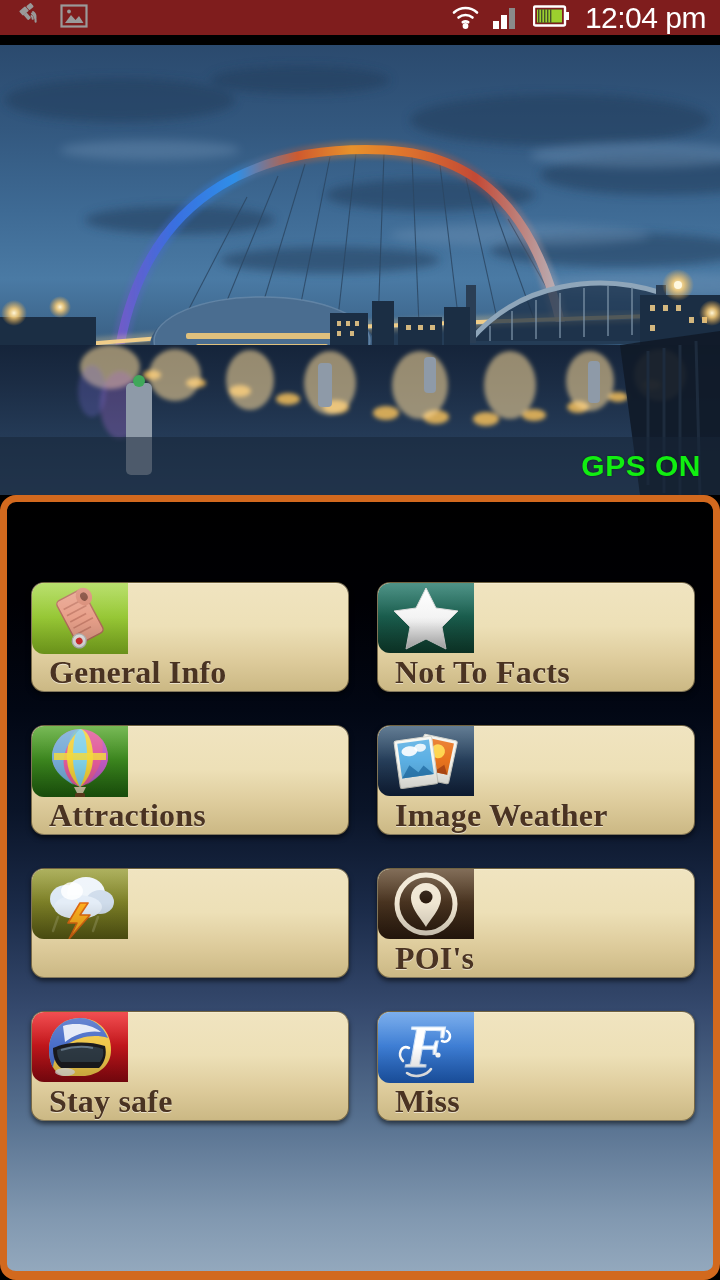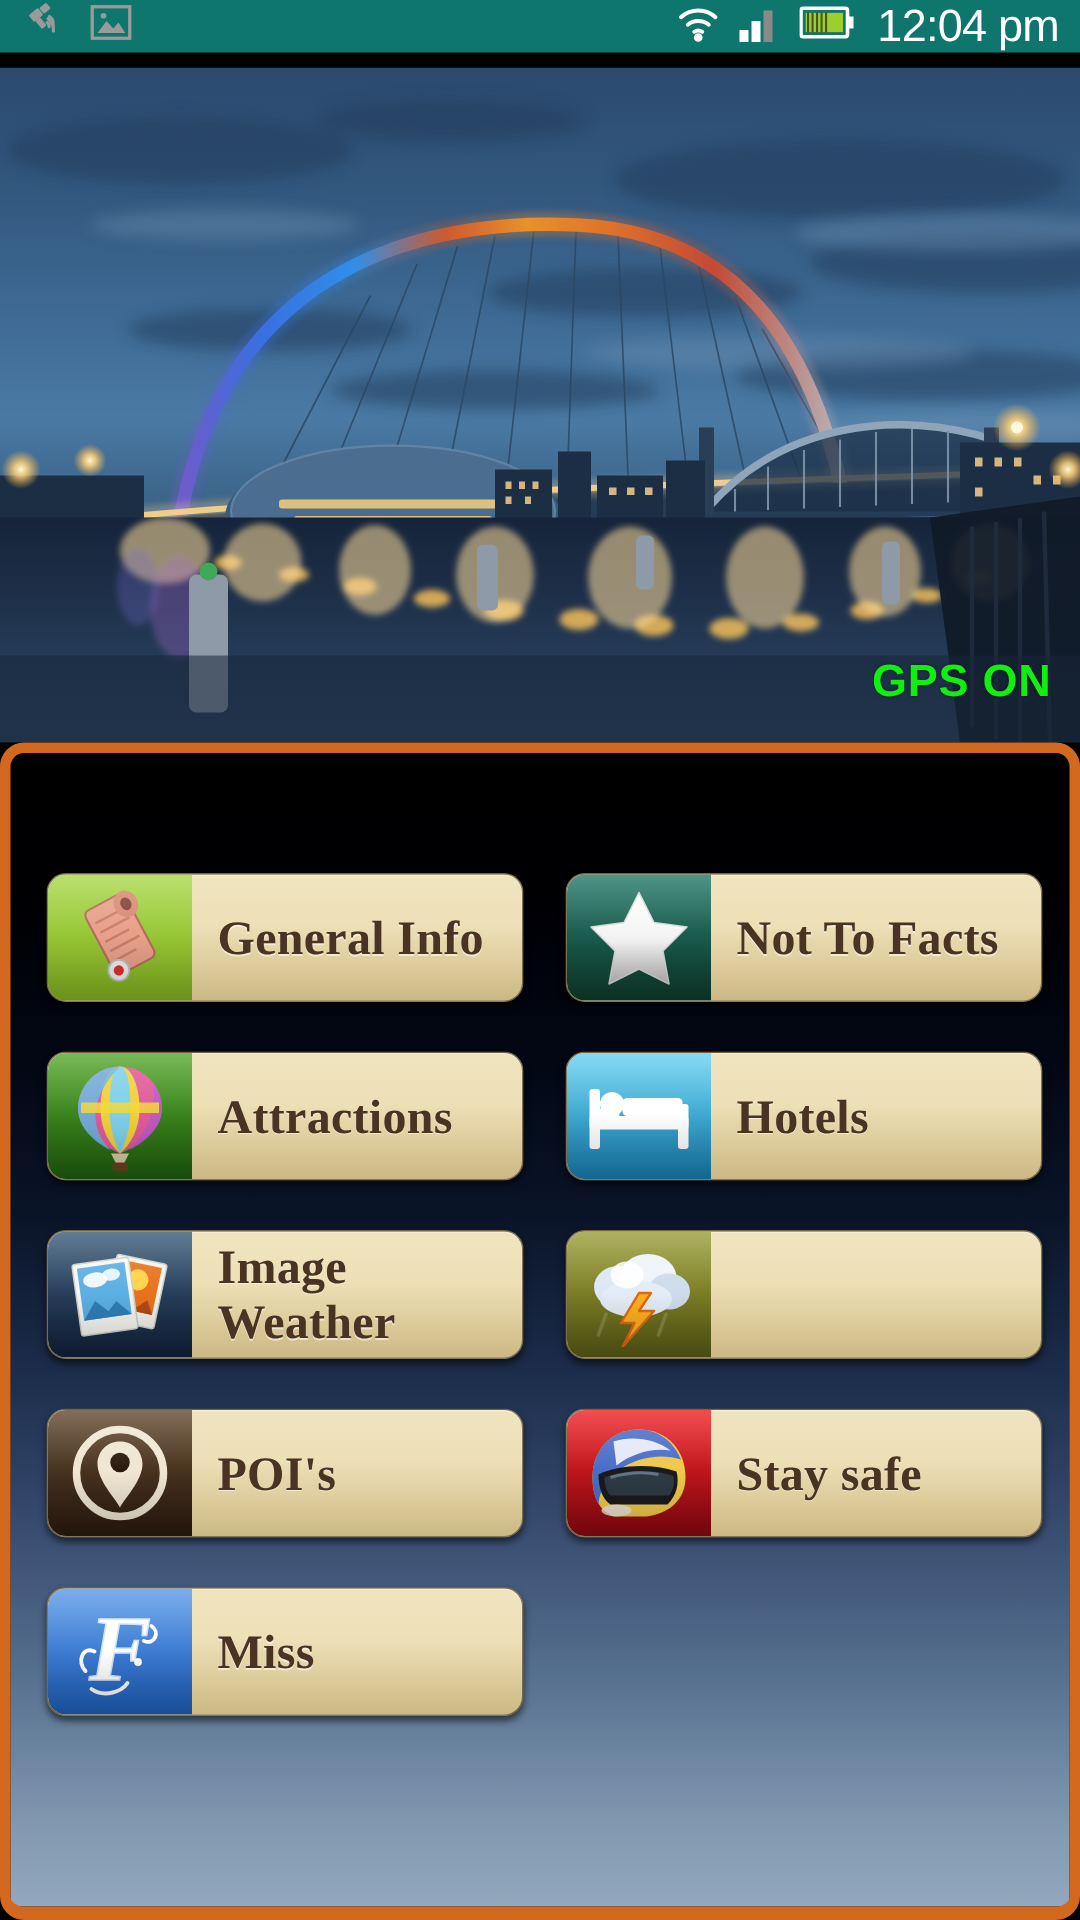--- a/index.html
+++ b/index.html
@@ -14,21 +14,21 @@
   #screen {
     position:relative;
     width:720px; height:1280px;
     background:#000;
   }
 
   
   .statusbar {
     position:absolute; top:0; left:0;
     width:720px; height:35px;
-    background:#0f766e;
+    background:#7f1d1d;
     display:flex; align-items:center;
   }
   .sb-left { display:flex; align-items:center; gap:14px; padding-left:16px; }
   .sb-right {
     margin-left:auto; display:flex; align-items:center;
     gap:11px; padding-right:14px;
   }
   .sb-clock {
     color:#fff; font-size:30px; font-weight:400;
     letter-spacing:-0.5px; line-height:1;
@@ -40,21 +40,21 @@
   .hero {
     position:absolute; top:45px; left:0;
     width:720px; height:450px;
     overflow:hidden;
     background:#0a1828;
   }
   .hero svg { display:block; width:720px; height:450px; }
 
   .gps-badge {
     position:absolute;
-    right:19px; bottom:23px;
+    right:19px; bottom:12px;
     color:#11ee11;
     font-size:30px;
     font-weight:bold;
     font-family:"Liberation Sans", sans-serif;
     letter-spacing:0.5px;
     text-shadow:0 0 2px rgba(0,0,0,.55);
   }
 
   
   .panel {
@@ -90,29 +90,30 @@
     width:664px;
     display:grid;
     grid-template-columns:318px 318px;
     column-gap:28px;
     row-gap:33px;
   }
 
   
   .mbtn {
     position:relative;
-    height:86px;
+    height:110px;
     display:flex;
     align-items:stretch;
     border-radius:13px;
     background:linear-gradient(to bottom,#f0e4c0 0%,#ede0b7 40%,#ddcb9b 72%,#cbb884 100%);
     box-shadow:0 3px 5px rgba(0,0,0,.55), 0 1px 0 rgba(255,255,255,.28) inset;
     border:1px solid rgba(40,30,10,.55);
     overflow:hidden;
     cursor:pointer;
+    flex-direction:column;
   }
   .mbtn .tile {
     width:96px; min-width:96px;
     border-top-left-radius:12px;
     border-bottom-left-radius:12px;
     display:flex; align-items:center; justify-content:center;
     position:relative;
     overflow:hidden;
   }
   .mbtn .tile::after {
@@ -443,35 +444,20 @@
             <path d="M8 32 C8 18 19 4 36 4 C30 10 22 20 20 32 C18 44 24 54 30 60 C18 54 8 44 8 32 Z" fill="#62b8e0" opacity=".85"></path>
             <path d="M58 14 C62 20 64 26 64 32 C64 44 54 54 42 60 C50 52 56 42 58 32 C59 26 59 20 58 14 Z" fill="#b05ad0" opacity=".7"></path>
             <rect x="10" y="28" width="52" height="7" fill="#f2d83a" opacity=".85"></rect>
             <path d="M30 62 L42 62 L38 70 L34 70 Z" fill="#e8d9b8" opacity=".9"></path>
             <rect x="31" y="68" width="10" height="6" rx="1.5" fill="#6b4420"></rect>
           </svg>
         </div>
         <div class="lbl">Attractions</div>
       </div>
 
-      <div class="mbtn">
-        <div class="tile" style="background:linear-gradient(to bottom,#67d0f0,#1780b2);">
-          <svg width="74" height="60" viewBox="0 0 74 60">
-            <g fill="#ffffff">
-              <rect x="4" y="12" width="7" height="40" rx="2"></rect>
-              <rect x="63" y="22" width="7" height="30" rx="2"></rect>
-              <rect x="4" y="30" width="66" height="9" rx="2.5"></rect>
-              <rect x="26" y="18" width="40" height="12" rx="3"></rect>
-              <circle cx="19" cy="22" r="8"></circle>
-              <rect x="8" y="25" width="16" height="6" rx="2.5"></rect>
-            </g>
-          </svg>
-        </div>
-        <div class="lbl">Hotels</div>
-      </div>
 
       <div class="mbtn">
         <div class="tile" style="background:linear-gradient(to bottom,#3c5c79,#10203a);">
           <svg width="74" height="70" viewBox="0 0 74 70">
             <g transform="rotate(12 42 34)">
               <rect x="30" y="10" width="34" height="44" rx="2" fill="#f4f4ee" stroke="#cfcfc6" stroke-width="1"></rect>
               <rect x="33" y="13" width="28" height="32" fill="#e8731e"></rect>
               <circle cx="47" cy="24" r="7" fill="#ffd44a"></circle>
               <path d="M33 45 L42 33 L50 42 L56 36 L61 45 Z" fill="#b44a14"></path>
             </g>

